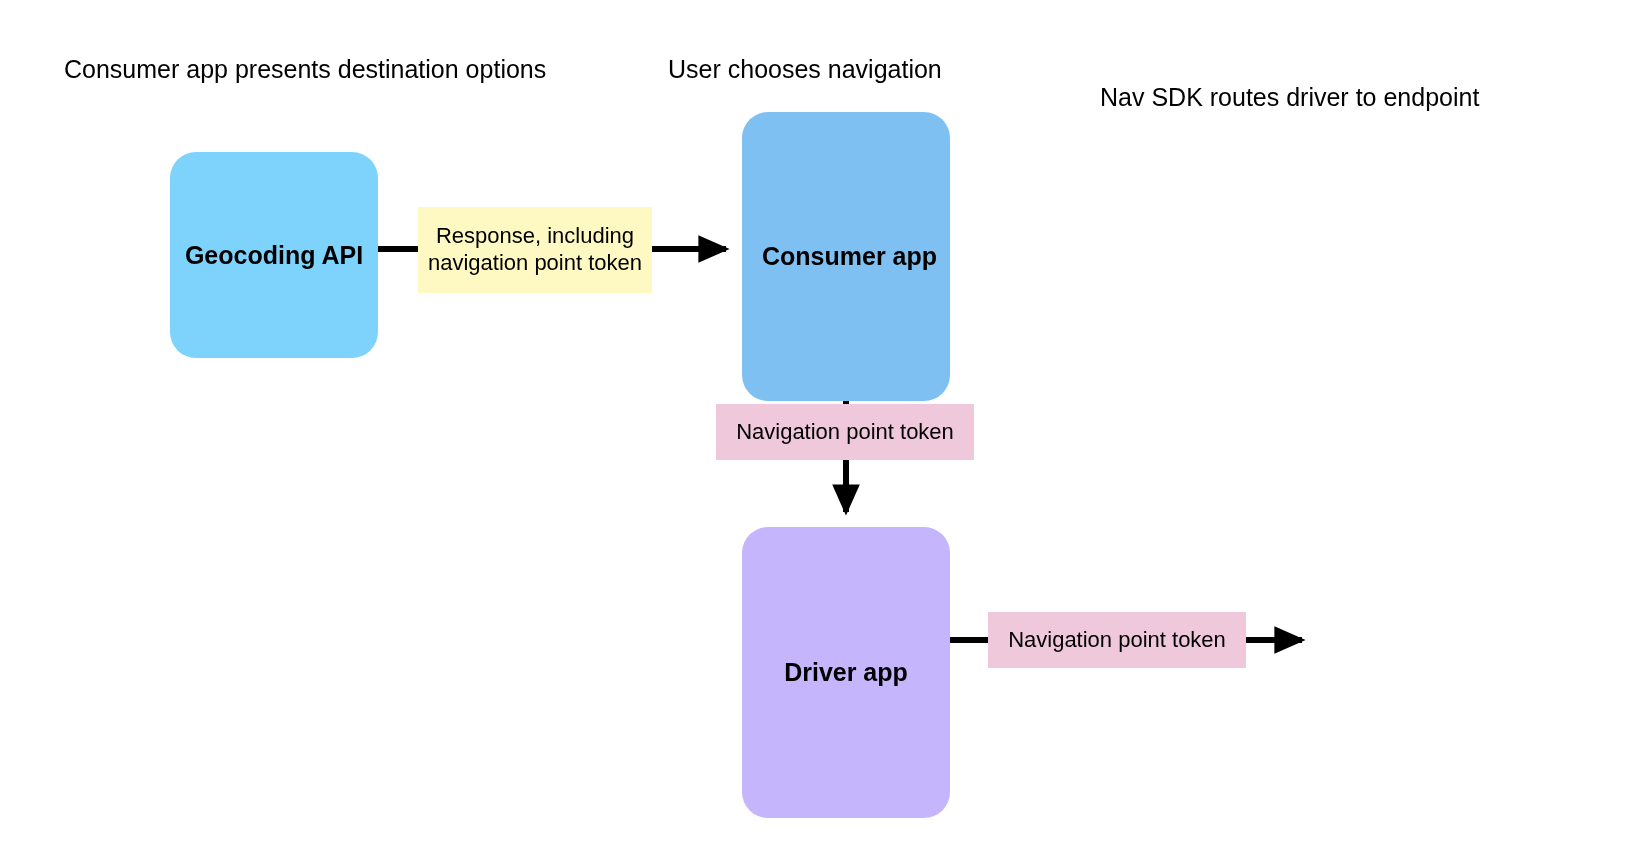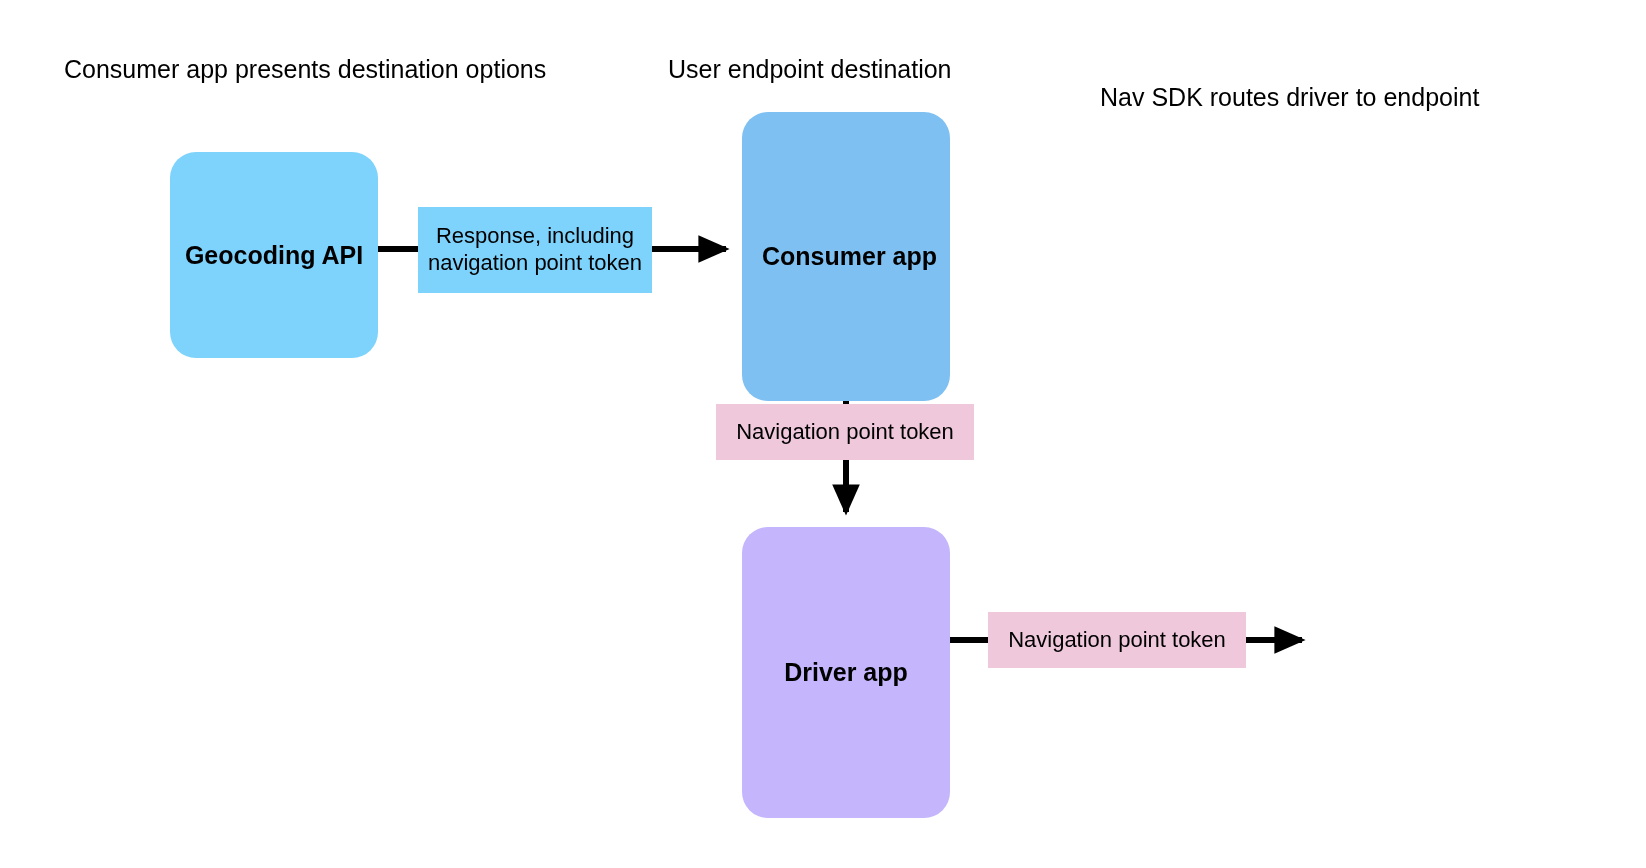--- a/index.html
+++ b/index.html
@@ -130,28 +130,28 @@
     <line class="edge-line" x1="846" y1="401" x2="846" y2="406"></line>
 
     <line class="edge-line" x1="846" y1="458" x2="846" y2="512" marker-end="url(#arrowhead)"></line>
 
     <line class="edge-line" x1="950" y1="640" x2="990" y2="640"></line>
 
     <line class="edge-line" x1="1246" y1="640" x2="1302" y2="640" marker-end="url(#arrowhead)"></line>
   </svg>
 
   <div class="col-header" id="hdr-consumer">Consumer app presents destination options</div>
-  <div class="col-header" id="hdr-user">User endpoint destination</div>
+  <div class="col-header" id="hdr-user">User chooses navigation</div>
   <div class="col-header" id="hdr-navsdk">Nav SDK routes driver to endpoint</div>
 
   <div class="node" id="node-geocoding" style="background: #7dd3fc;">Geocoding API</div>
   <div class="node" id="node-consumer" style="background: rgb(127, 192, 242); padding-left: 7px;">Consumer app</div>
   <div class="node" id="node-driver" style="background: #c4b5fd;">Driver app</div>
 
-  <div class="edge-label" id="label-response" style="background: #7dd3fc;">
+  <div class="edge-label" id="label-response" style="background: #fef9c3;">
     <span>Response, including navigation point token</span>
   </div>
 
   <div class="edge-label" id="label-token-mid" style="background: rgb(239, 200, 220);">Navigation point token</div>
 
   <div class="edge-label" id="label-token-bottom" style="background: rgb(239, 200, 220);">Navigation point token</div>
 
 </div>
 
 </body></html>

